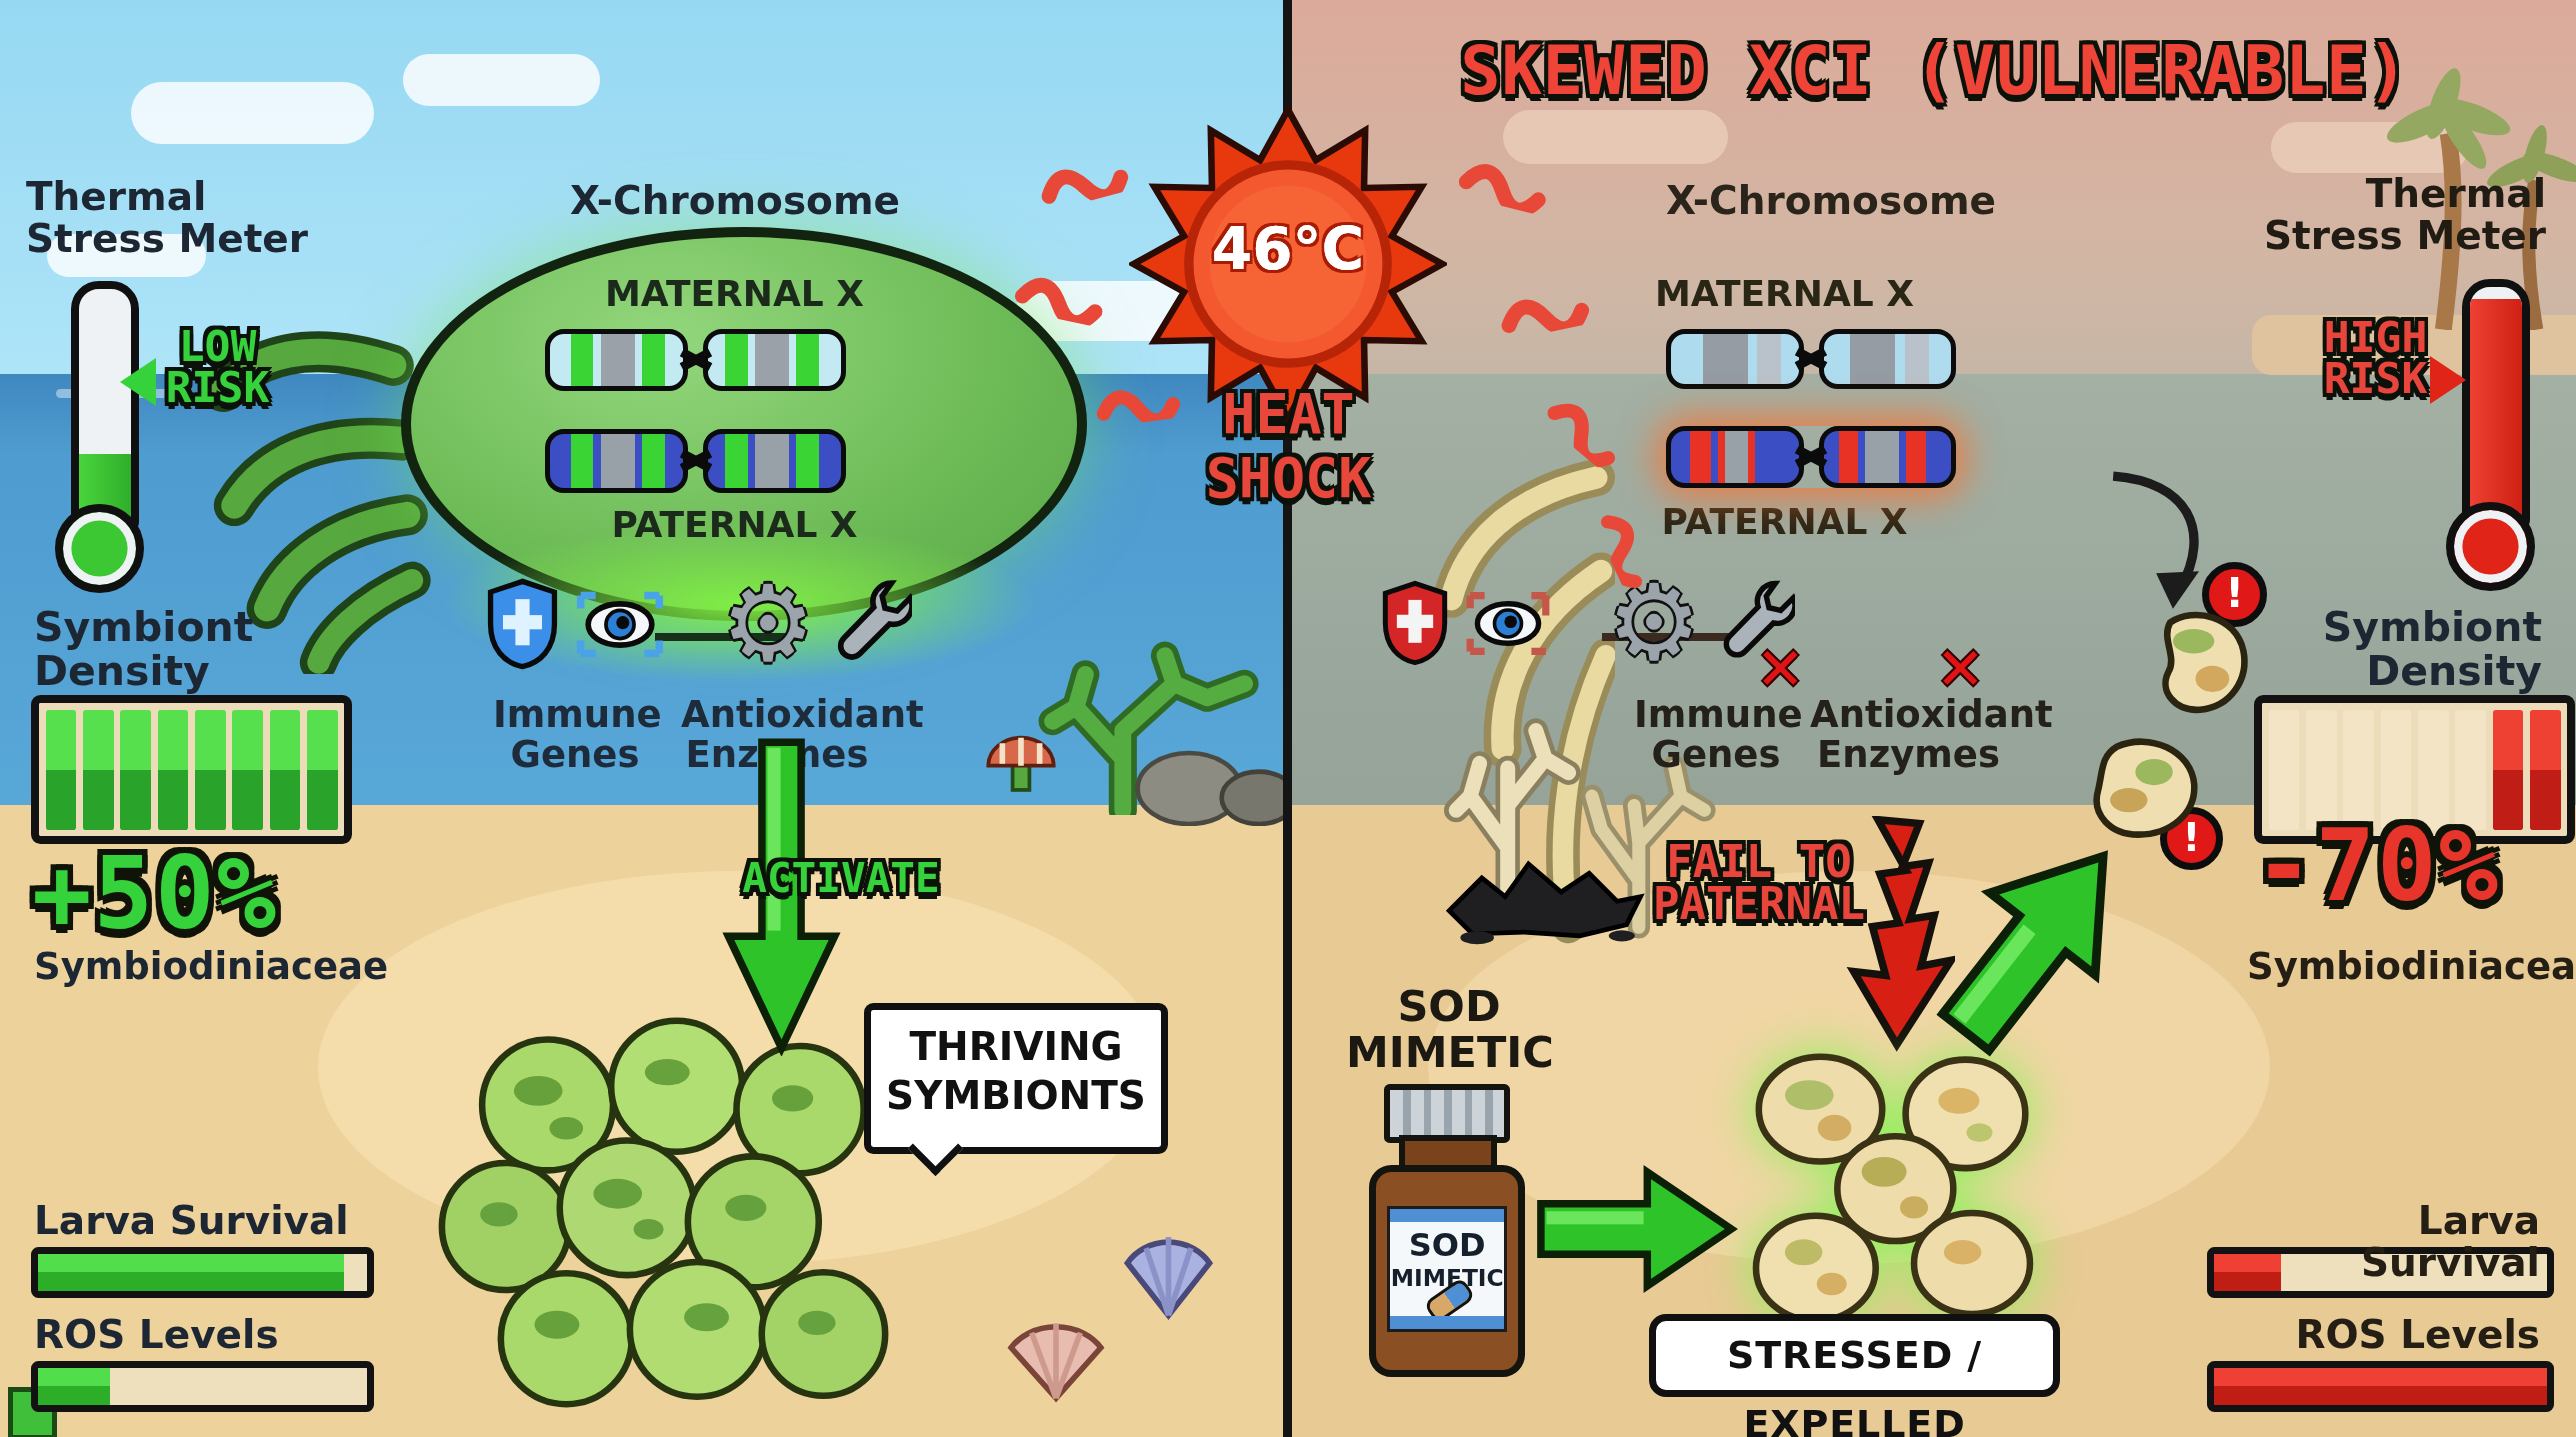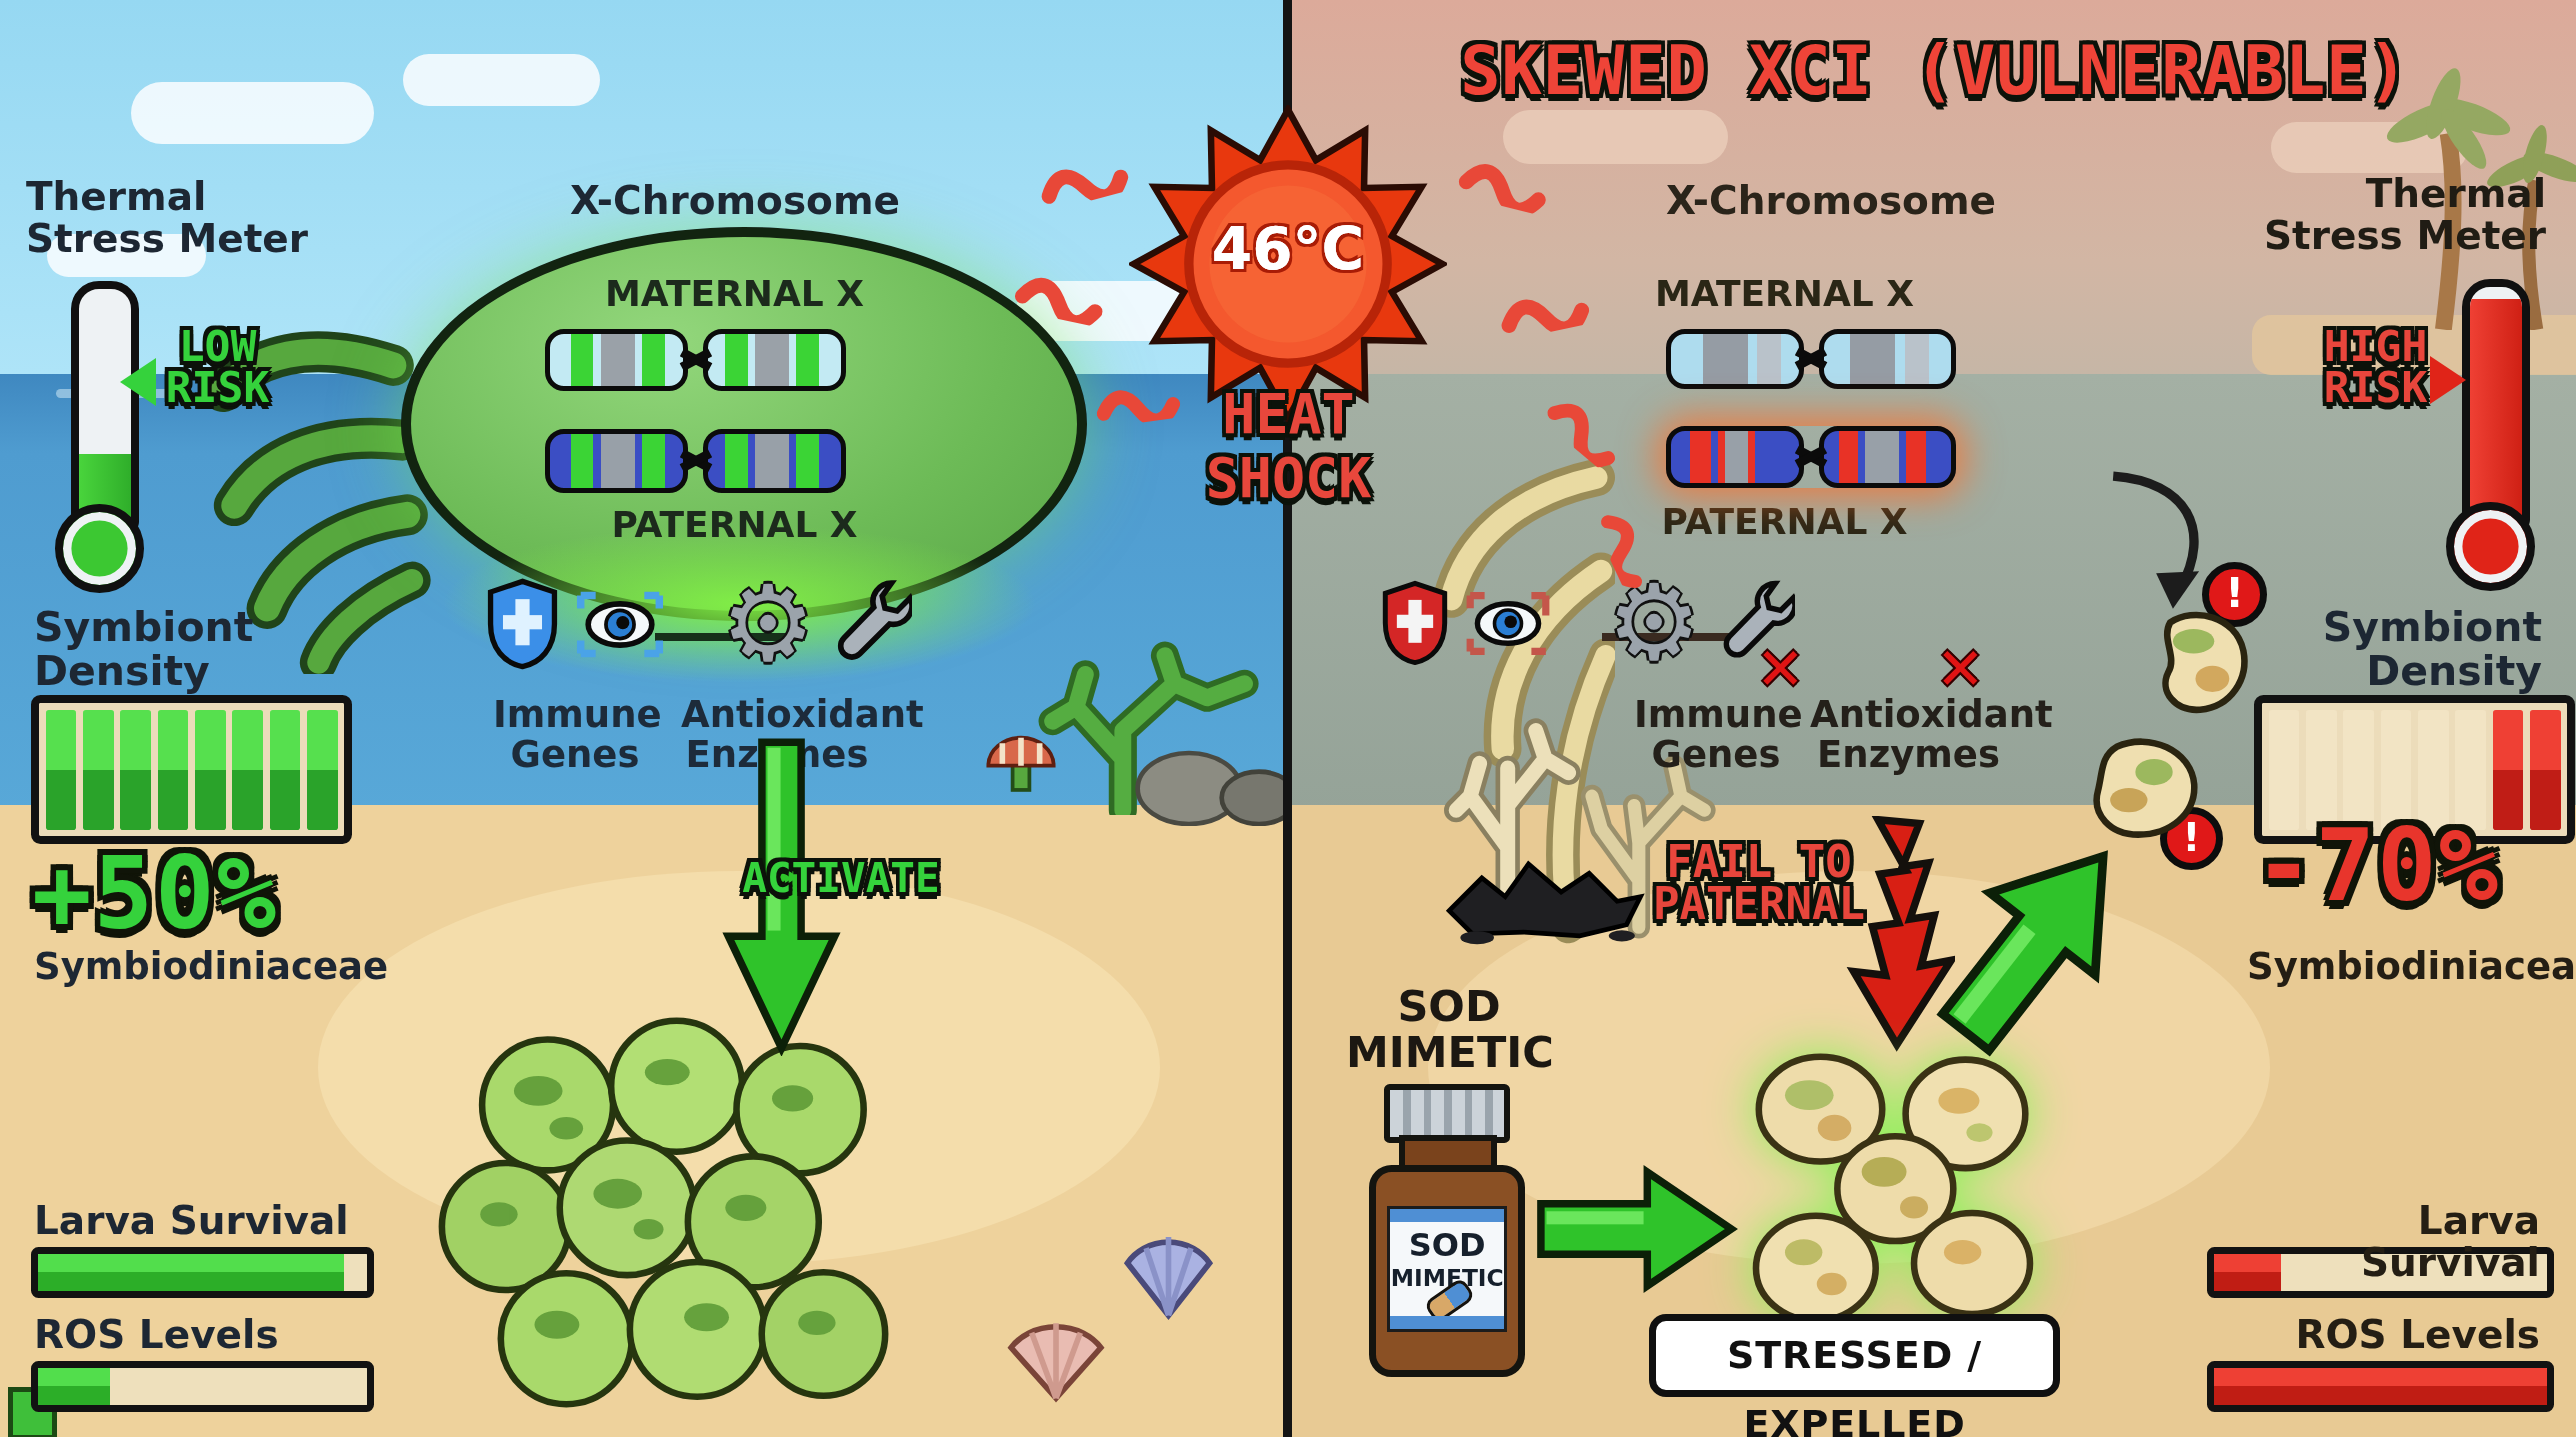--- a/index.html
+++ b/index.html
@@ -253,20 +253,25 @@
         <ellipse cx="205" cy="190" rx="26" ry="16"></ellipse>
           <ellipse cx="238" cy="228" rx="16" ry="11"></ellipse>
         <ellipse cx="342" cy="205" rx="22" ry="14"></ellipse>
           <ellipse cx="78" cy="212" rx="20" ry="13"></ellipse>
         <ellipse cx="140" cy="330" rx="24" ry="15"></ellipse>
           <ellipse cx="300" cy="322" rx="24" ry="15"></ellipse>
         <ellipse cx="418" cy="328" rx="20" ry="13"></ellipse>
       </g>
     </svg>
 
+    <div class="bubble" style="left:864px;top:1003px;width:290px;height:124px;font-size:39px;line-height:1.25;padding-top:13px;">
+      <div>THRIVING</div>
+      <div>SYMBIONTS</div>
+      <div class="tail mask-bot" style="left:45px;bottom:-20.6px;"></div>
+    </div>
 
     <div class="lbl abs" style="left:34px;top:605px;font-size:41px;z-index:11;">
       <div>Symbiont</div>
       <div>Density</div>
     </div>
     <div class="segbar" style="left:31px;top:695px;width:292px;height:120px;">
         <span class="seg" style="background: linear-gradient(rgb(86, 224, 78) 50%, rgb(42, 163, 42) 50%);"></span>
         <span class="seg" style="background: linear-gradient(rgb(86, 224, 78) 50%, rgb(42, 163, 42) 50%);"></span>
         <span class="seg" style="background: linear-gradient(rgb(86, 224, 78) 50%, rgb(42, 163, 42) 50%);"></span>
         <span class="seg" style="background: linear-gradient(rgb(86, 224, 78) 50%, rgb(42, 163, 42) 50%);"></span>
@@ -479,21 +484,21 @@
   <div class="lbl r abs" style="left:2237px;top:173px;width:309px;font-size:39px;color:#201c14;z-index:11;">
     <div>Thermal</div>
     <div>Stress Meter</div>
   </div>
   <div class="thermo" style="left:2445px;top:279px;">
     <div class="tube">
         <div class="tfill red" style="height: 95%;"></div>
       </div>
     <div class="bulb red"></div>
   </div>
-  <div class="risk red px outline-blk abs" style="left:2310px;top:326px;width:131px;">
+  <div class="risk red px outline-blk abs" style="left:2310px;top:317px;width:131px;">
     <div>HIGH</div>
     <div>RISK</div>
   </div>
   <div class="tri" style="left:2430px;top:356px;border-top:24px solid transparent;border-bottom:24px solid transparent;border-left:36px solid #e02418;"></div>
 
   <div class="lbl r abs" style="left:2275px;top:605px;width:267px;font-size:41px;color:#1d2733;z-index:11;">
     <div>Symbiont</div>
     <div>Density</div>
   </div>
   <div class="segbar" style="left:2254px;top:695px;width:292px;height:120px;">

